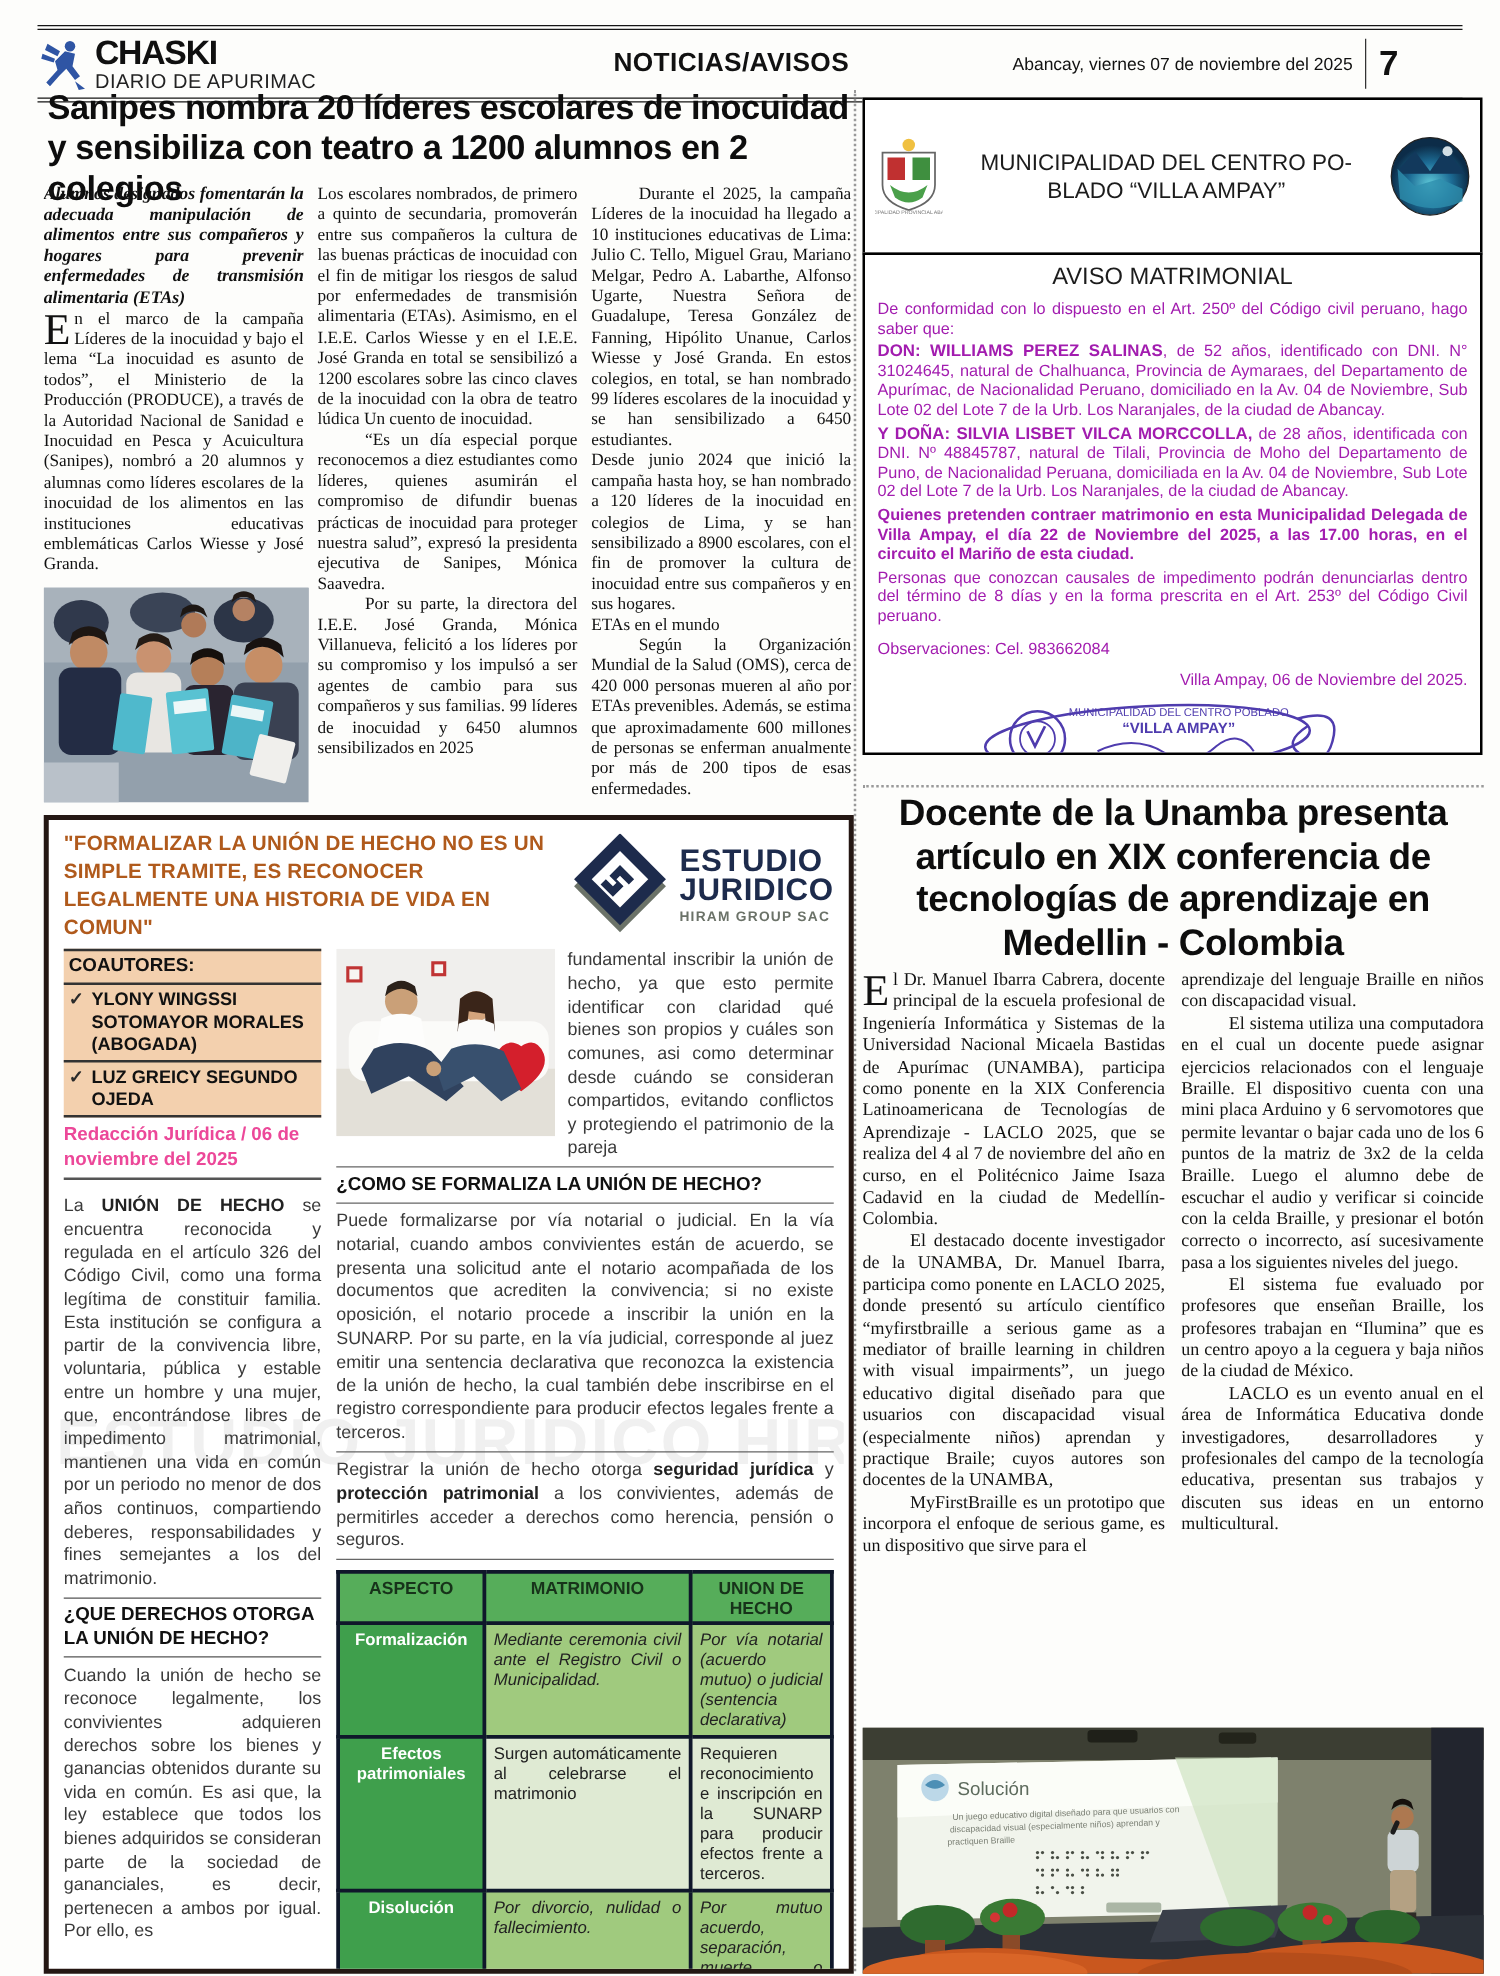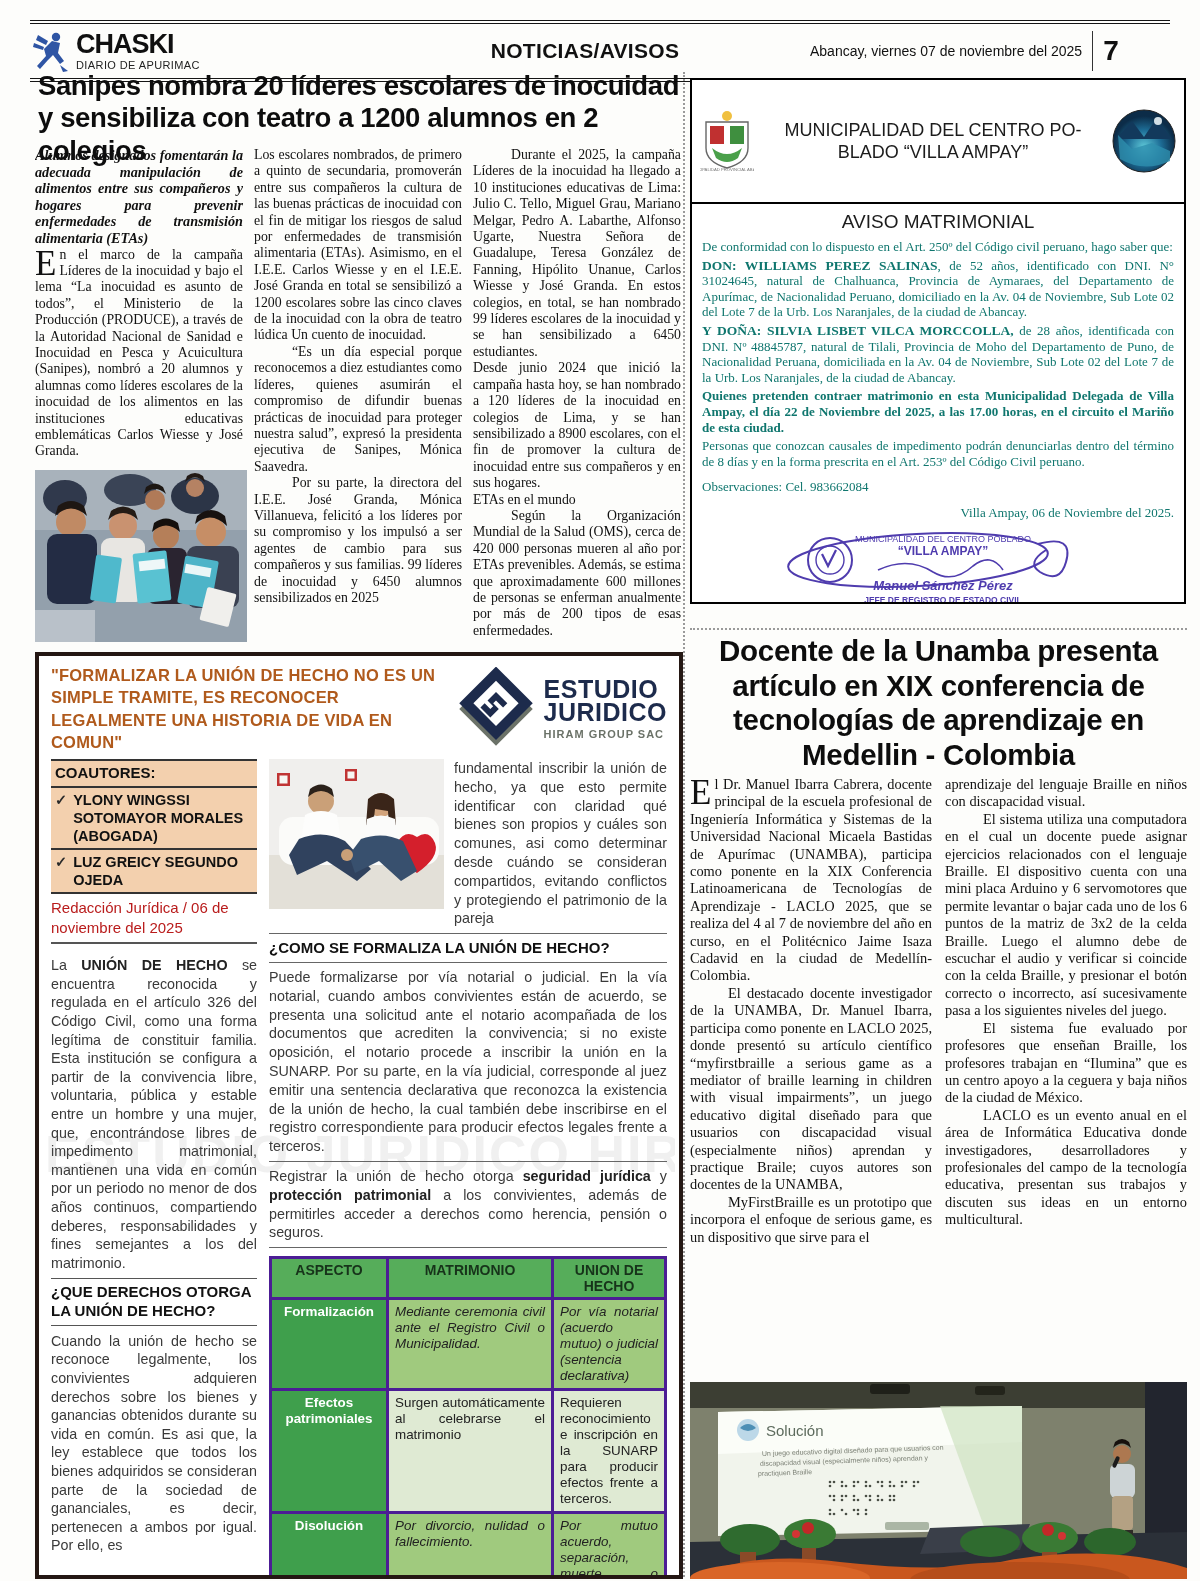--- a/index.html
+++ b/index.html
@@ -3,21 +3,21 @@
 <meta charset="utf-8">
 <style>
   html,body{margin:0;padding:0;}
   body{width:1200px;height:1581px;position:relative;background:#fdfdfb;font-family:"Liberation Serif",serif;color:#111;overflow:hidden;}
 
   
   .hdr{position:absolute;left:30px;top:20px;width:1140px;height:54px;border-top:4px double #151515;border-bottom:4px double #151515;display:flex;align-items:center;}
   .brand{display:flex;align-items:center;gap:4px;width:330px;}
   .brand-txt{line-height:1;}
   .brand-name{font-family:"Liberation Sans",sans-serif;font-weight:bold;font-size:27px;letter-spacing:-1px;color:#101010;}
-  .brand-tag{font-family:"Liberation Sans",sans-serif;font-size:11px;letter-spacing:.4px;color:#222;margin-top:2px;}
+  .brand-tag{font-family:"Liberation Sans",sans-serif;font-size:16px;letter-spacing:.4px;color:#222;margin-top:2px;}
   .hdr-sec{flex:1;text-align:center;font-family:"Liberation Sans",sans-serif;font-weight:bold;font-size:21px;letter-spacing:.3px;}
   .hdr-right{display:flex;align-items:center;gap:10px;width:360px;}
   .hdr-date{font-family:"Liberation Sans",sans-serif;font-size:14px;}
   .hdr-sep{width:1px;height:40px;background:#333;}
   .hdr-page{font-family:"Liberation Sans",sans-serif;font-weight:bold;font-size:28px;padding-right:4px;}
 
   
   .vsep{position:absolute;left:683px;top:72px;height:1505px;border-left:2px dotted #9a9a9a;}
   .hsep{position:absolute;left:690px;top:628px;width:497px;border-top:2px dotted #9a9a9a;}
 
@@ -31,21 +31,21 @@
   .ind{text-indent:38px;}
   .col1-h{height:320px;}
   .photo1{position:absolute;left:35px;top:470px;width:212px;height:172px;}
 
   
   .aviso{position:absolute;left:690px;top:78px;width:496px;font-family:"Liberation Sans",sans-serif;}
   .aviso-head{border:2.5px solid #000;height:126px;display:flex;align-items:center;padding:4px 8px;box-sizing:border-box;background:#fff;}
   .aviso-head-title{flex:1;text-align:center;font-size:18px;line-height:1.25;color:#1c1c1c;}
   .aviso-body{border:2.5px solid #000;margin-top:-2px;padding:5px 10px 2px 10px;box-sizing:border-box;height:402px;overflow:hidden;background:#fff;}
   .aviso-title{text-align:center;font-size:19px;margin:2px 0 6px 0;color:#1c1c1c;}
-  .aviso-body p{margin:0 0 3px 0;font-size:13px;line-height:15.6px;text-align:justify;color:#0f766e;font-family:Liberation Serif, serif;}
+  .aviso-body p{margin:0 0 3px 0;font-size:13px;line-height:15.6px;text-align:justify;color:#a21caf;}
   .aviso-body .bname{font-weight:bold;font-size:13.5px;}
   .aviso-hl{font-weight:bold;font-size:13.8px;line-height:16px;}
   .aviso-obs{margin-top:10px !important;}
   .aviso-date{text-align:right !important;margin-top:10px !important;}
   .stamp-wrap{text-align:center;margin-top:2px;}
 
   
   .a2-title{position:absolute;left:690px;top:634px;width:497px;text-align:center;font-family:"Liberation Sans",sans-serif;font-weight:bold;font-size:29.5px;line-height:1.17;letter-spacing:-.3px;color:#0d0d0d;}
   .a2cols{position:absolute;left:690px;top:776px;width:497px;height:600px;display:flex;gap:13px;}
   .a2col{flex:1;overflow:hidden;font-size:14.4px;line-height:17.4px;text-align:justify;}
@@ -59,34 +59,34 @@
   .ad-logo{flex:1;display:flex;align-items:center;justify-content:flex-end;gap:6px;}
   .ad-logo-txt{line-height:.95;}
   .ad-logo-l1{font-weight:bold;font-size:25px;color:#1d2b4c;letter-spacing:.5px;}
   .ad-logo-l3{font-size:11px;color:#6b7268;font-weight:bold;letter-spacing:1px;margin-top:4px;}
   .ad-main{display:flex;gap:12px;}
   .ad-left{width:206px;font-size:14.3px;line-height:18.6px;}
   .coaut{background:#f3d0ae;border-top:2px solid #333;}
   .coaut-h{font-weight:bold;color:#111;font-size:15px;padding:3px 4px;border-bottom:2px solid #333;}
   .coaut-item{display:flex;gap:6px;padding:3px 4px;border-bottom:2px solid #333;font-weight:bold;color:#111;font-size:14.5px;line-height:1.25;}
   .check{color:#2a2a2a;}
-  .byline{font-weight:normal;color:#b91c1c;font-size:15px;line-height:1.3;padding:4px 0 5px 0;border-bottom:2px solid #555;margin-bottom:12px;}
+  .byline{font-weight:bold;color:#ec4899;font-size:15px;line-height:1.3;padding:4px 0 5px 0;border-bottom:2px solid #555;margin-bottom:12px;}
   .ad-left p{margin:0;text-align:justify;}
   .adq{font-weight:bold;color:#111;font-size:15px;line-height:1.25;border-top:1.5px solid #555;border-bottom:1.5px solid #555;padding:4px 0;margin:6px 0 6px 0 !important;text-align:left !important;}
   .ad-right{flex:1;font-size:14.3px;line-height:18.8px;}
   .ad-right p{margin:0;text-align:justify;}
   .photo3{float:left;width:175px;height:150px;margin:0 10px 6px 0;}
   .rule-b{border-bottom:1.5px solid #666;padding-bottom:5px;margin-bottom:5px !important;}
   .adq2{font-weight:bold;color:#111;border-bottom:1.5px solid #666;padding-bottom:4px;margin-bottom:5px !important;text-align:left !important;font-size:15px;}
   .b{font-weight:bold;color:#222;}
   .wm{position:absolute;left:6px;top:468px;width:630px;font-size:52px;font-weight:bold;color:rgba(110,110,110,.10);white-space:nowrap;overflow:hidden;letter-spacing:2px;pointer-events:none;}
 
   
   .cmp{width:100%;border-collapse:collapse;margin-top:8px;font-size:13.4px;line-height:16px;}
-  .cmp td,.cmp th{border:3px solid #4c1d95;padding:4px 6px;vertical-align:top;}
+  .cmp td,.cmp th{border:3px solid #0f172a;padding:4px 6px;vertical-align:top;}
   .cmp th{background:#56ad5a;color:#17331a;font-size:14px;text-align:center;padding:3px 4px;}
   .cmp .lbl{background:#3f9f4c;color:#fff;font-weight:bold;text-align:center;width:102px;}
   .cmp .mid{background:#a0ca7e;color:#222;text-align:justify;font-style:italic;}
   .cmp .lit{background:#dfead3;color:#222;text-align:justify;}
   .cmp .cm{width:150px;}
 </style>
 </head>
 <body>
 
 <div class="hdr">

